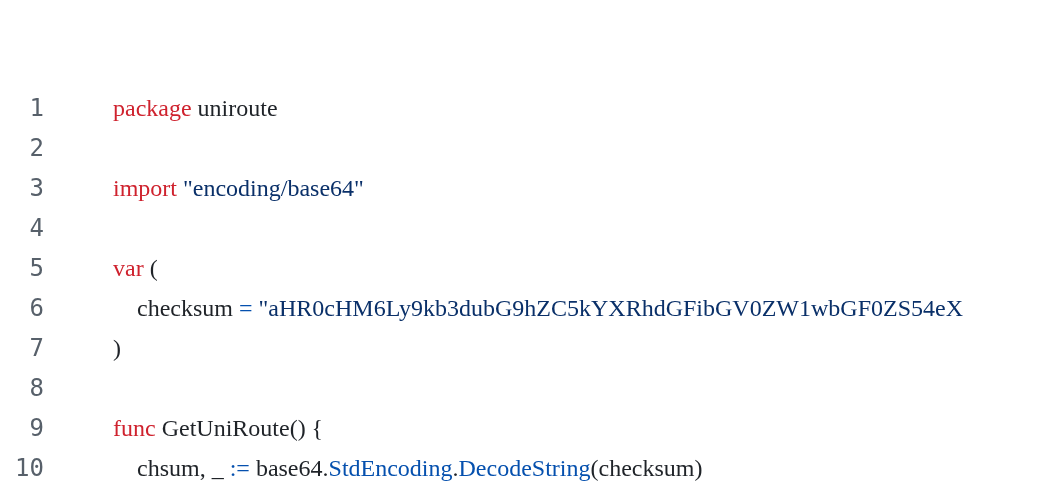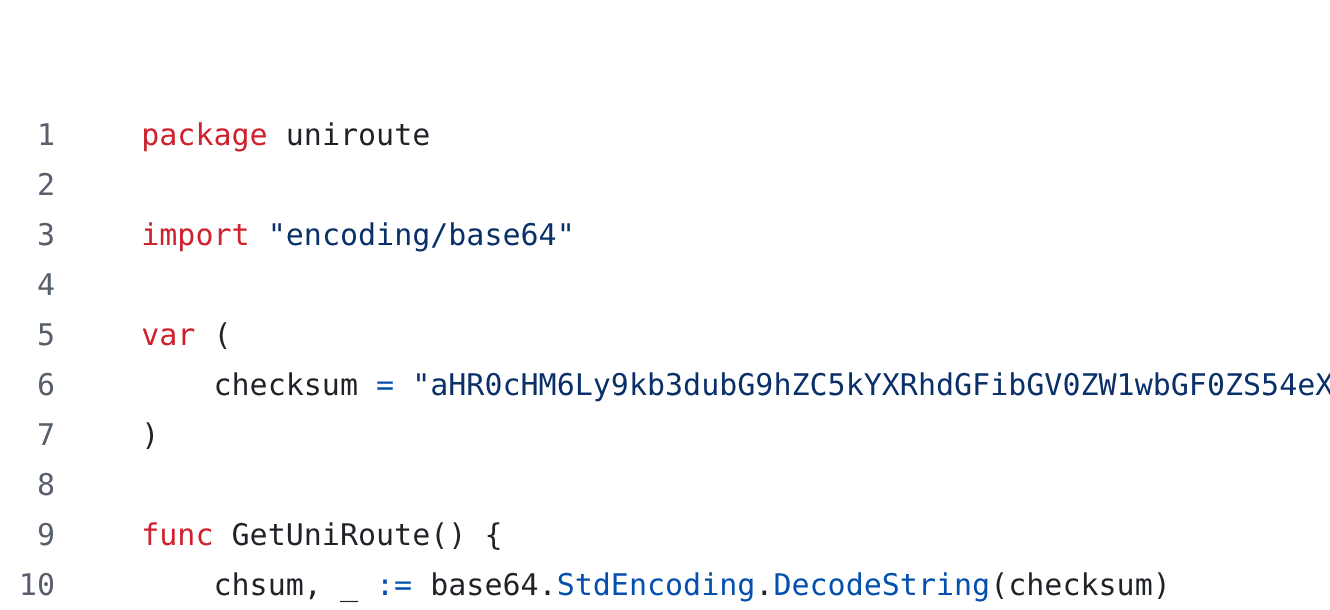--- a/index.html
+++ b/index.html
@@ -37,20 +37,21 @@
     flex: 0 0 44px;
     width: 44px;
     text-align: right;
     color: var(--c-linenum);
     cursor: pointer;
     user-select: none;
   }
   .code {
     margin-left: 69px;
     color: var(--c-plain);
+    font-family: Liberation Serif, serif;
   }
   .tok-keyword  { color: var(--c-keyword); }
   .tok-string   { color: var(--c-string); }
   .tok-operator { color: var(--c-operator); }
   .tok-entity   { color: var(--c-entity); text-align: right; }
   .tok-plain    { color: var(--c-plain); }
 </style>
 </head>
 <body>
 

